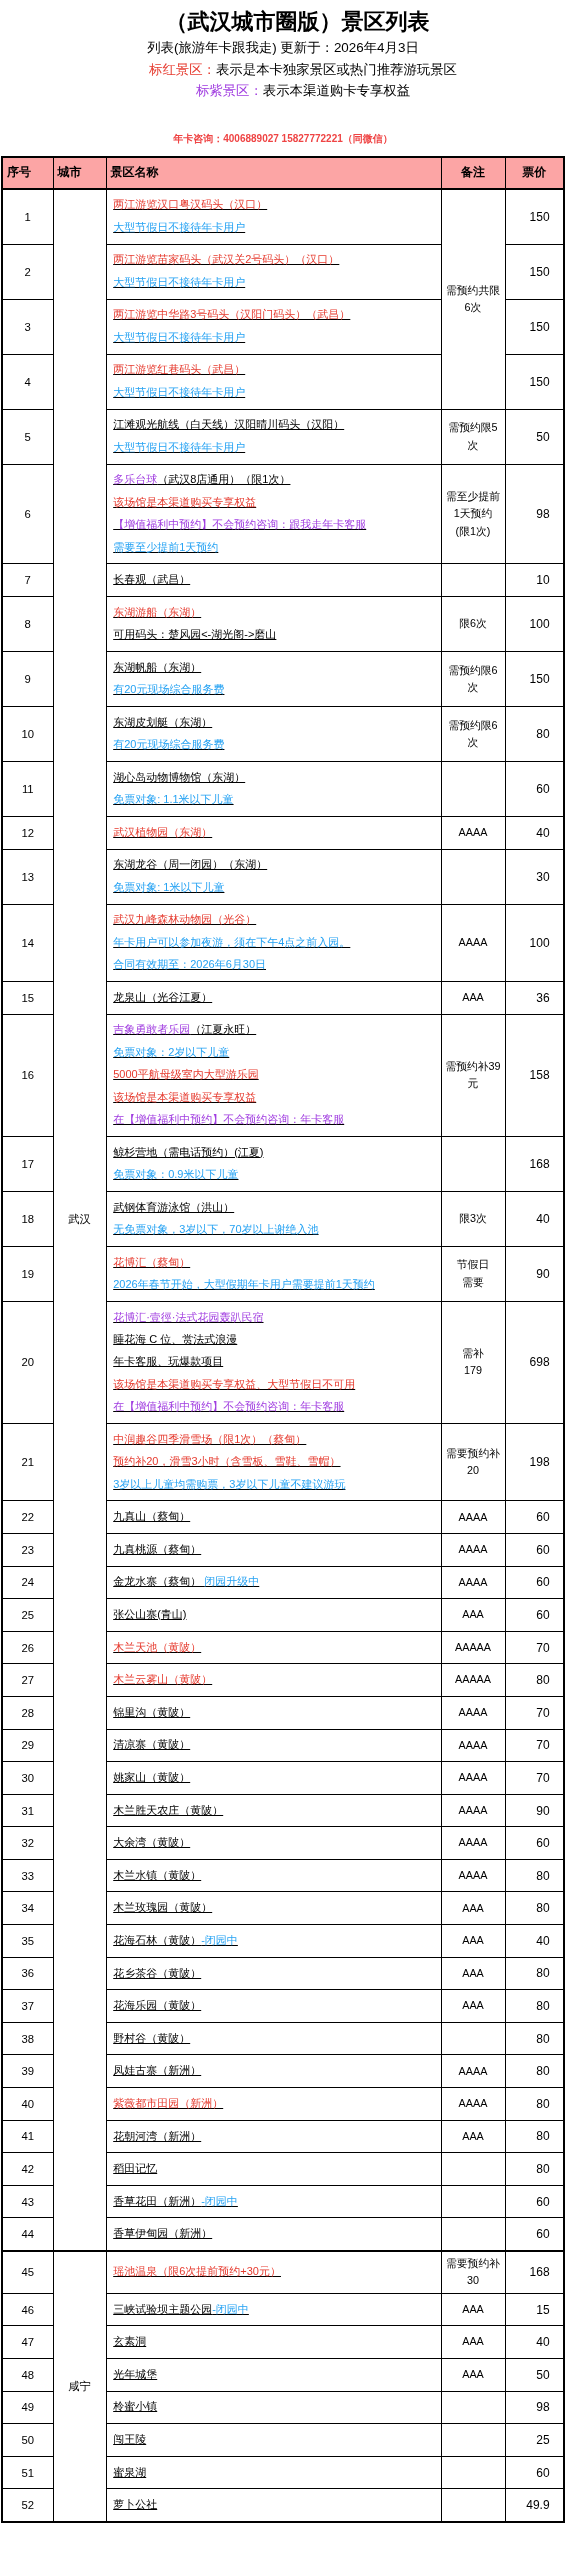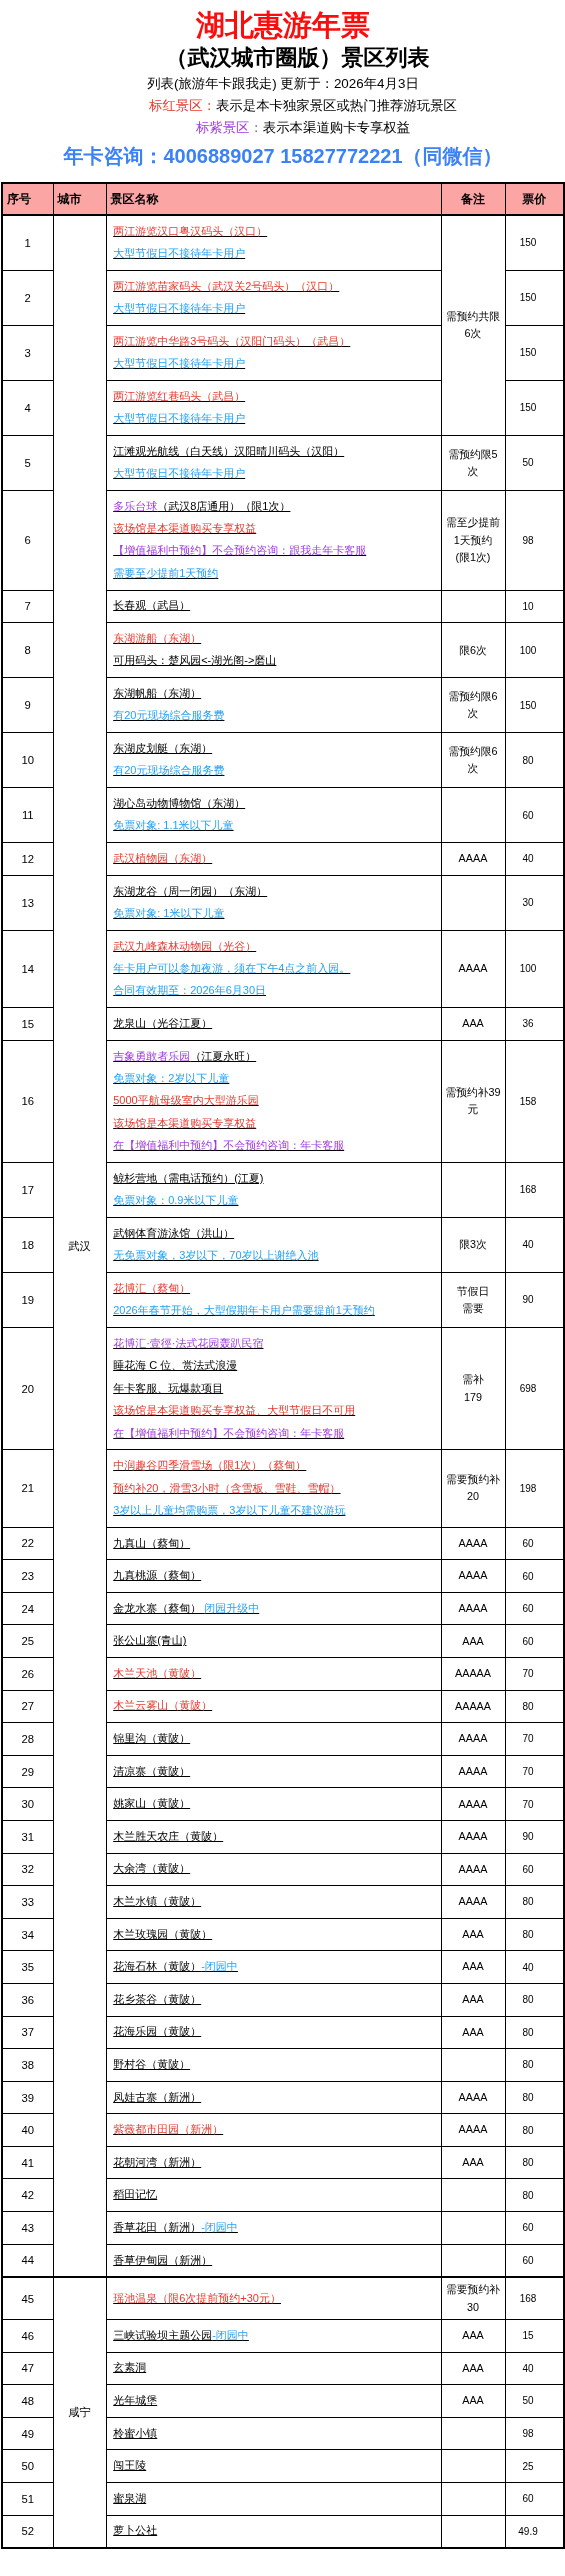--- a/index.html
+++ b/index.html
@@ -8,50 +8,49 @@
   .page{width:566px;}
 
   
   .titleblock{text-align:center;padding:7.2px 0 5.2px 0;}
   .t1{color:#fb0d0d;font-size:29px;font-weight:bold;line-height:1.25;}
   .t2{color:#000;font-size:22px;font-weight:bold;line-height:1.35;margin-left:29px;}
   .t3,.t4{font-size:13.4px;line-height:1.65;}
   .t5,.t6{font-size:13.4px;line-height:1.6;padding-left:40px;}
   .lab-red{color:#e63a2e;}
   .lab-purple{color:#a03ce0;}
-  .t7{color:#3b82f6;font-size:20px;line-height:1.8;font-weight:bold;}
+  .t7{color:#ef4444;font-size:10px;line-height:1.8;font-weight:bold;margin-top:28px;}
 
   
   table{border-collapse:collapse;table-layout:fixed;width:564px;margin:3.1px auto 0 auto;
     border:2.1px solid #000;}
   col.c1{width:51px}col.c2{width:53px}col.c3{width:335px}col.c4{width:64px}col.c5{width:59px}
   th,td{border:1.3px solid #000;vertical-align:middle;word-break:break-all;}
   thead th{background:#fca5a5;font-size:12px;font-weight:bold;text-align:left;
     padding:6.2px 4.1px;}
   thead th.center{text-align:center;}
   tr.group-start td{border-top:2.1px solid #000;}
   td.num{ text-align:center;font-size:11.3px;padding:5.2px 1px;}
   td.city{text-align:center;font-size:11.3px;padding:2.1px 1px;}
   td.name{padding:4.6px 6.7px;text-align:left;text-decoration:underline;}
   td.name .nl{font-size:11px;line-height:1.62;padding:2.3px 0;}
   td.note{text-align:center;font-size:10.8px;line-height:1.6;padding:3.1px 2.6px;
     white-space:pre-line;}
-  td.price{text-align:center;font-size:10px;padding:5.2px 13.4px 5.2px 1px;}
+  td.price{text-align:right;font-size:12px;padding:5.2px 13.4px 5.2px 1px;}
   .c-k{color:#000;}
   .c-r{color:#e63a2e;}
   .c-b{color:#25a2f3;}
   .c-p{color:#a03ce0;}
 </style>
 </head>
 <body>
 
 <div class="page">
 
   <div class="titleblock">
-    <div class="t1">湖北惠游年票</div>
     <div class="t2">（武汉城市圈版）景区列表</div>
     <div class="t3">列表(旅游年卡跟我走) 更新于：2026年4月3日</div>
     <div class="t5"><span class="lab-red">标红景区：</span><span>表示是本卡独家景区或热门推荐游玩景区</span></div>
     <div class="t6"><span class="lab-purple">标紫景区：</span><span>表示本渠道购卡专享权益</span></div>
     <div class="t7">年卡咨询：4006889027  15827772221（同微信）</div>
   </div>
 
   <table>
     <colgroup>
         <col class="c1">

